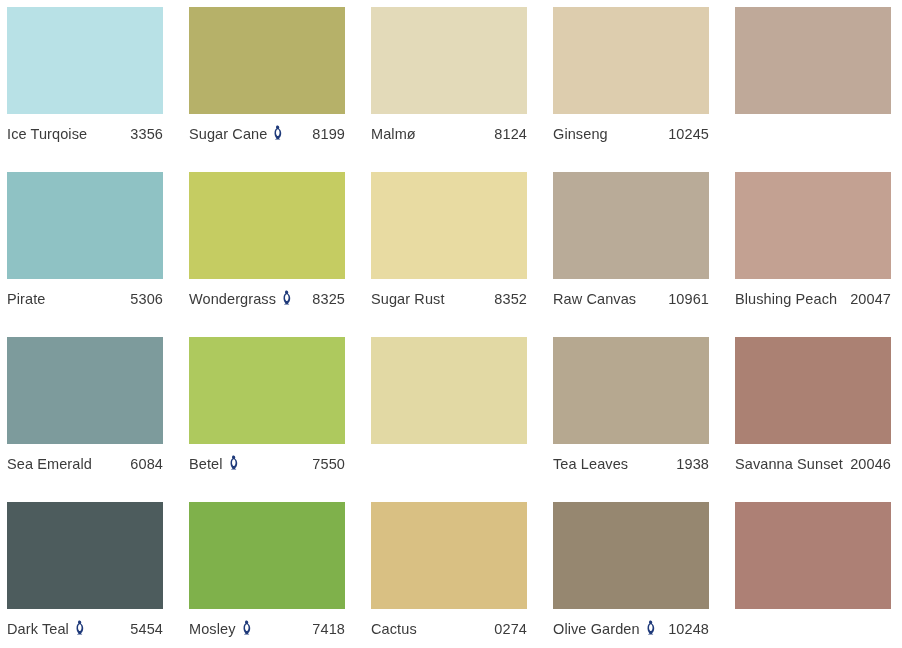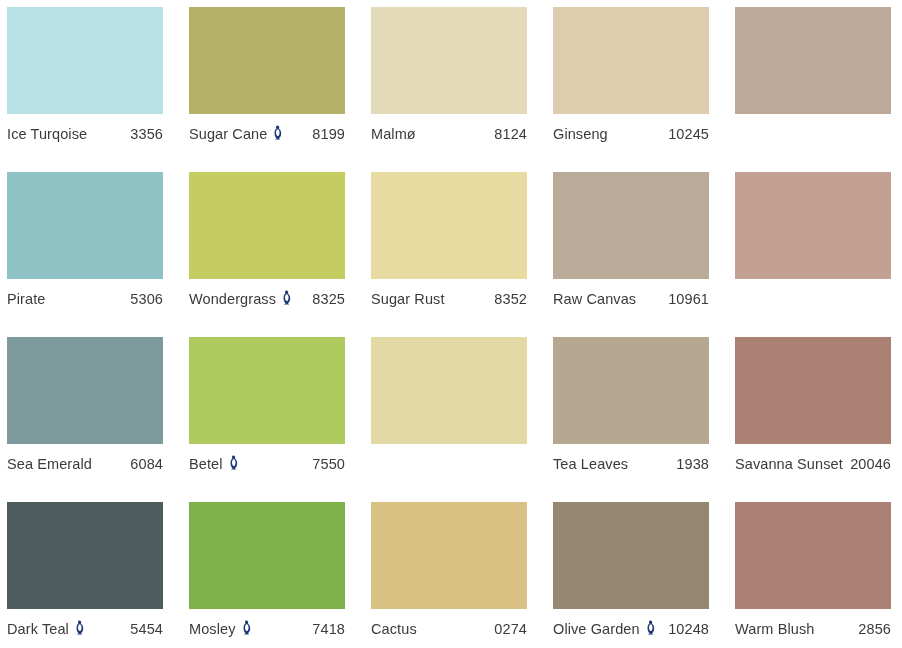--- a/index.html
+++ b/index.html
@@ -143,20 +143,25 @@
     <div class="cell">
       <div class="swatch" style="background: rgb(185, 171, 152);"></div>
       <div class="caption">
         <span class="cname">Raw Canvas</span>
         <span class="spacer"></span>
         <span class="ccode">10961</span>
       </div>
     </div>
     <div class="cell">
       <div class="swatch" style="background: rgb(195, 161, 146);"></div>
+      <div class="caption">
+        <span class="cname">Blushing Peach</span>
+        <span class="spacer"></span>
+        <span class="ccode">20047</span>
+      </div>
     </div>
     <div class="cell">
       <div class="swatch" style="background: rgb(125, 155, 156);"></div>
       <div class="caption">
         <span class="cname">Sea Emerald</span>
         <span class="spacer"></span>
         <span class="ccode">6084</span>
       </div>
     </div>
     <div class="cell">
@@ -237,19 +242,14 @@
             <path fill="currentColor" d="M11.6 0.6c-2.0 0-3.6 1.7-3.6 3.8 0 1.0 0.4 1.9 1.0 2.6C7.0 8.2 5.6 10.6 5.2 13.6 4.8 16.3 5.0 19.0 5.8 21.4c0.6 1.9 1.6 3.6 2.9 4.9 0.5 0.5 0.4 1.0-0.2 1.2l-2.3 0.8c-0.5 0.2-0.4 0.9 0.2 0.9h9.5c0.6 0 0.8-0.6 0.3-0.9l-1.6-0.9c-0.5-0.3-0.5-0.8-0.1-1.2 2.3-2.2 3.7-5.3 3.9-8.7 0.2-3.3-0.8-6.4-2.7-8.5-0.6-0.7-1.3-1.2-2.0-1.6 0.5-0.7 0.8-1.5 0.8-2.4 0-2.1-1.6-3.8-3.6-3.8z"></path>
             <path fill="#ffffff" d="M11.6 8.4c1.7 0 3.1 2.4 3.4 5.6 0.3 3.2-0.6 6.2-2.1 7.6-0.8 0.8-1.9 0.8-2.7 0.1-1.5-1.3-2.4-4.3-2.1-7.5 0.3-3.3 1.8-5.8 3.5-5.8z"></path>
           </svg>
         </span>
         <span class="spacer"></span>
         <span class="ccode">10248</span>
       </div>
     </div>
     <div class="cell">
       <div class="swatch" style="background: rgb(173, 128, 117);"></div>
-      <div class="caption">
-        <span class="cname">Warm Blush</span>
-        <span class="spacer"></span>
-        <span class="ccode">2856</span>
-      </div>
     </div>
   </div>
 
 </body></html>

